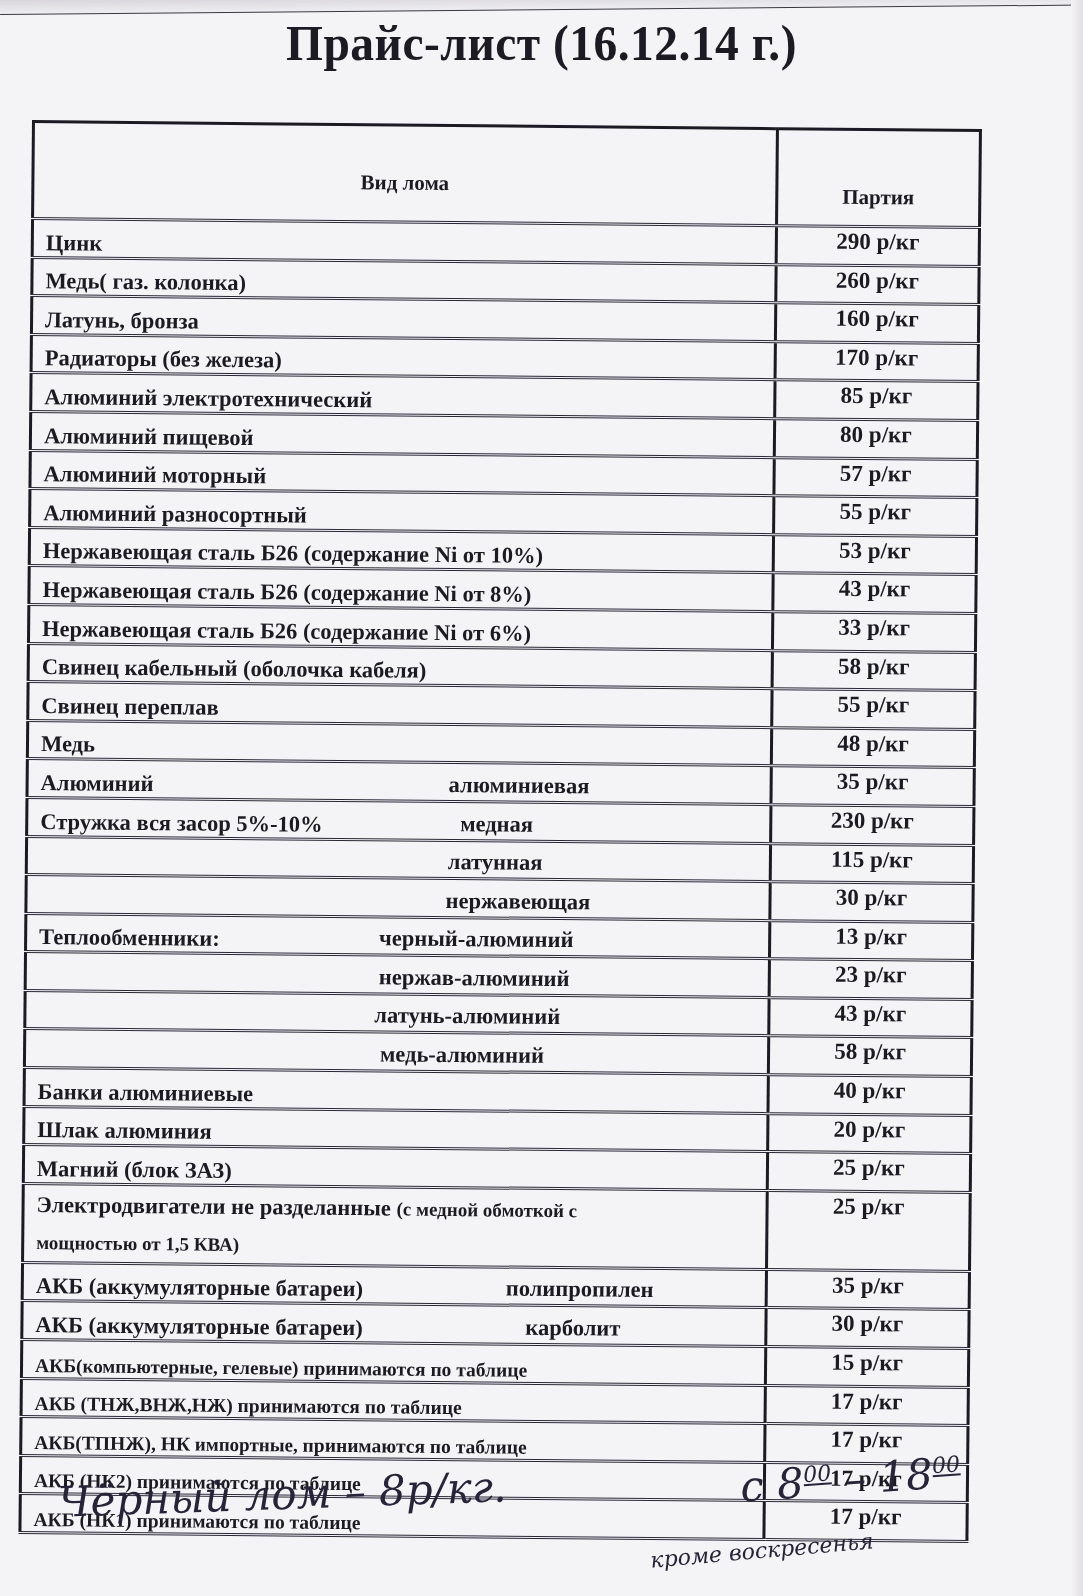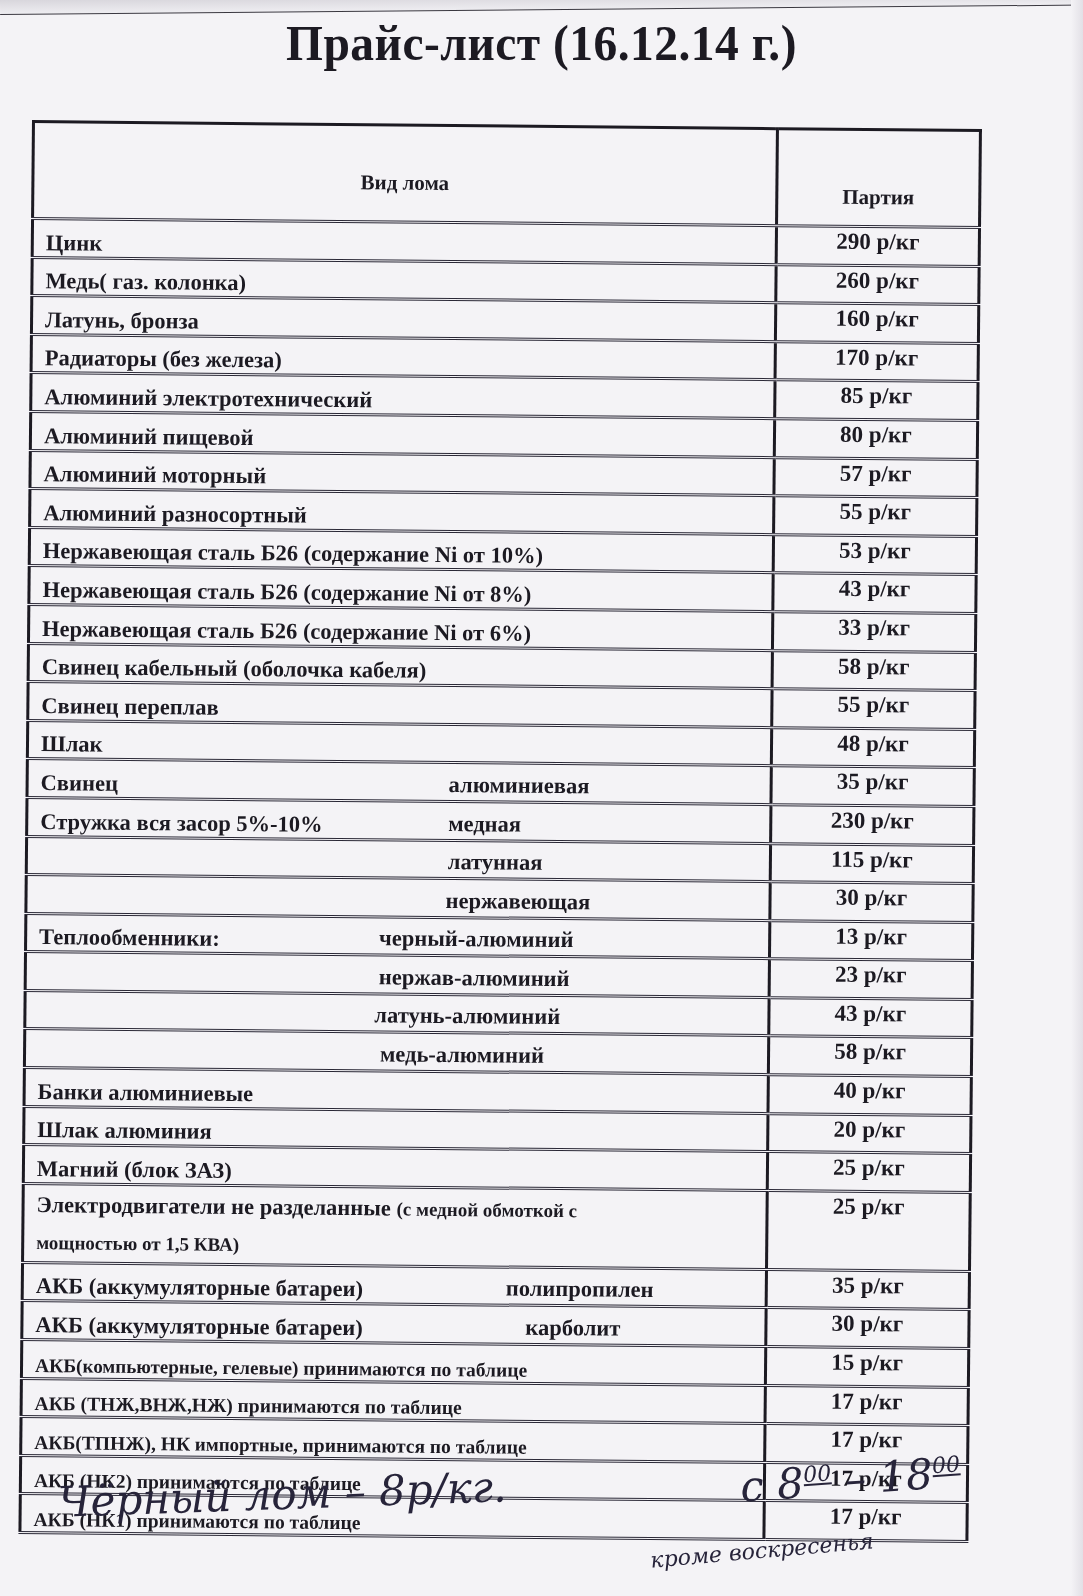--- a/index.html
+++ b/index.html
@@ -120,29 +120,29 @@
         </tr>
         <tr>
           <td class="name"><span>Свинец кабельный (оболочка кабеля)</span></td>
           <td class="price">58 р/кг</td>
         </tr>
         <tr>
           <td class="name"><span>Свинец переплав</span></td>
           <td class="price">55 р/кг</td>
         </tr>
         <tr>
-          <td class="name"><span>Шлак</span></td>
+          <td class="name"><span>Медь</span></td>
           <td class="price">48 р/кг</td>
         </tr>
         <tr>
-          <td class="name"><span>Свинец</span><span class="sub" style="left: 420px;">алюминиевая</span></td>
+          <td class="name"><span>Алюминий</span><span class="sub" style="left: 420px;">алюминиевая</span></td>
           <td class="price">35 р/кг</td>
         </tr>
         <tr>
-          <td class="name"><span>Стружка вся засор 5%-10%</span><span class="sub" style="left: 420px; margin-top: 46px;">медная</span></td>
+          <td class="name"><span>Стружка вся засор 5%-10%</span><span class="sub" style="left: 432px; margin-top: 46px;">медная</span></td>
           <td class="price">230 р/кг</td>
         </tr>
         <tr>
           <td class="name"><span></span><span class="sub" style="left: 420px;">латунная</span></td>
           <td class="price">115 р/кг</td>
         </tr>
         <tr>
           <td class="name"><span></span><span class="sub" style="left: 418px;">нержавеющая</span></td>
           <td class="price">30 р/кг</td>
         </tr>

